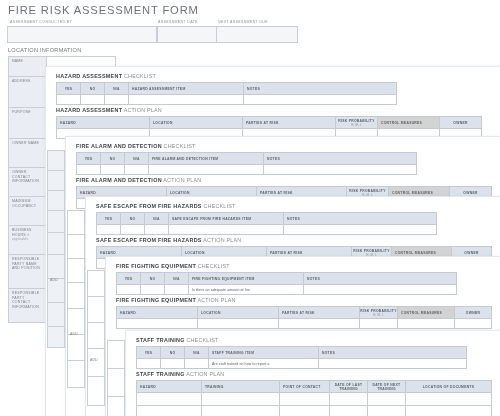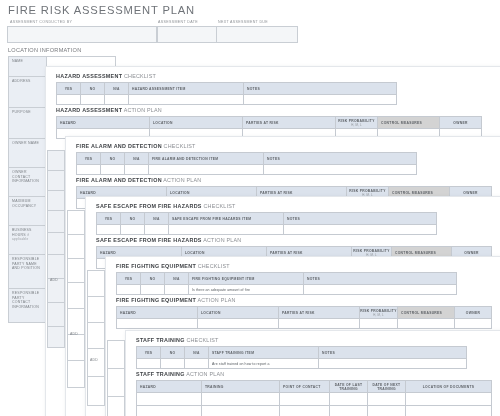--- a/index.html
+++ b/index.html
@@ -90,21 +90,21 @@
   }
   .mini-cell.lab{background:#eef1f5;}
 </style>
 </head>
 <body>
 
 <div id="root">
 
   <div>
 
-    <div class="form-title">FIRE RISK ASSESSMENT PLAN</div>
+    <div class="form-title">FIRE RISK ASSESSMENT FORM</div>
 
     <div class="hdr-labels">
       <div class="hdr-label" style="left:2px;">ASSESSMENT CONDUCTED BY</div>
       <div class="hdr-label" style="left:150px;">ASSESSMENT DATE</div>
       <div class="hdr-label" style="left:210px;">NEXT ASSESSMENT DUE</div>
     </div>
 
     <div class="hdr-boxes">
       <div class="hdr-box" style="width:148px;"></div>
       <div class="hdr-box" style="width:58px;"></div>

